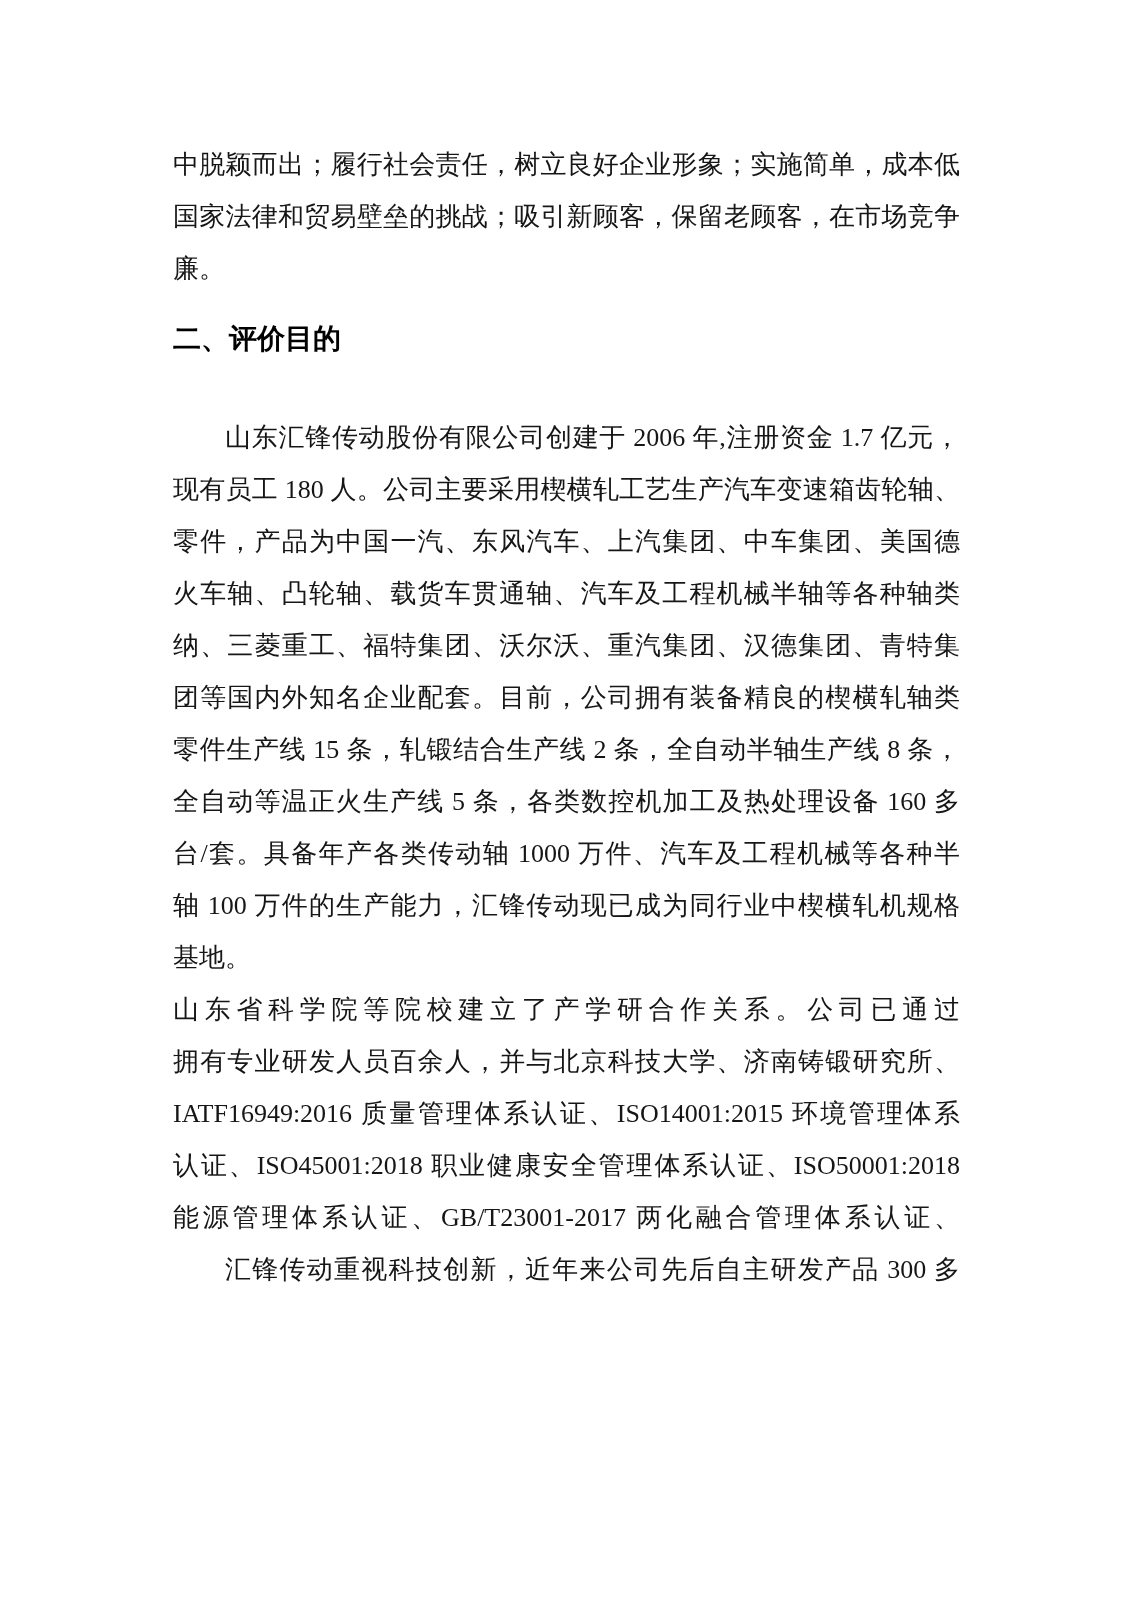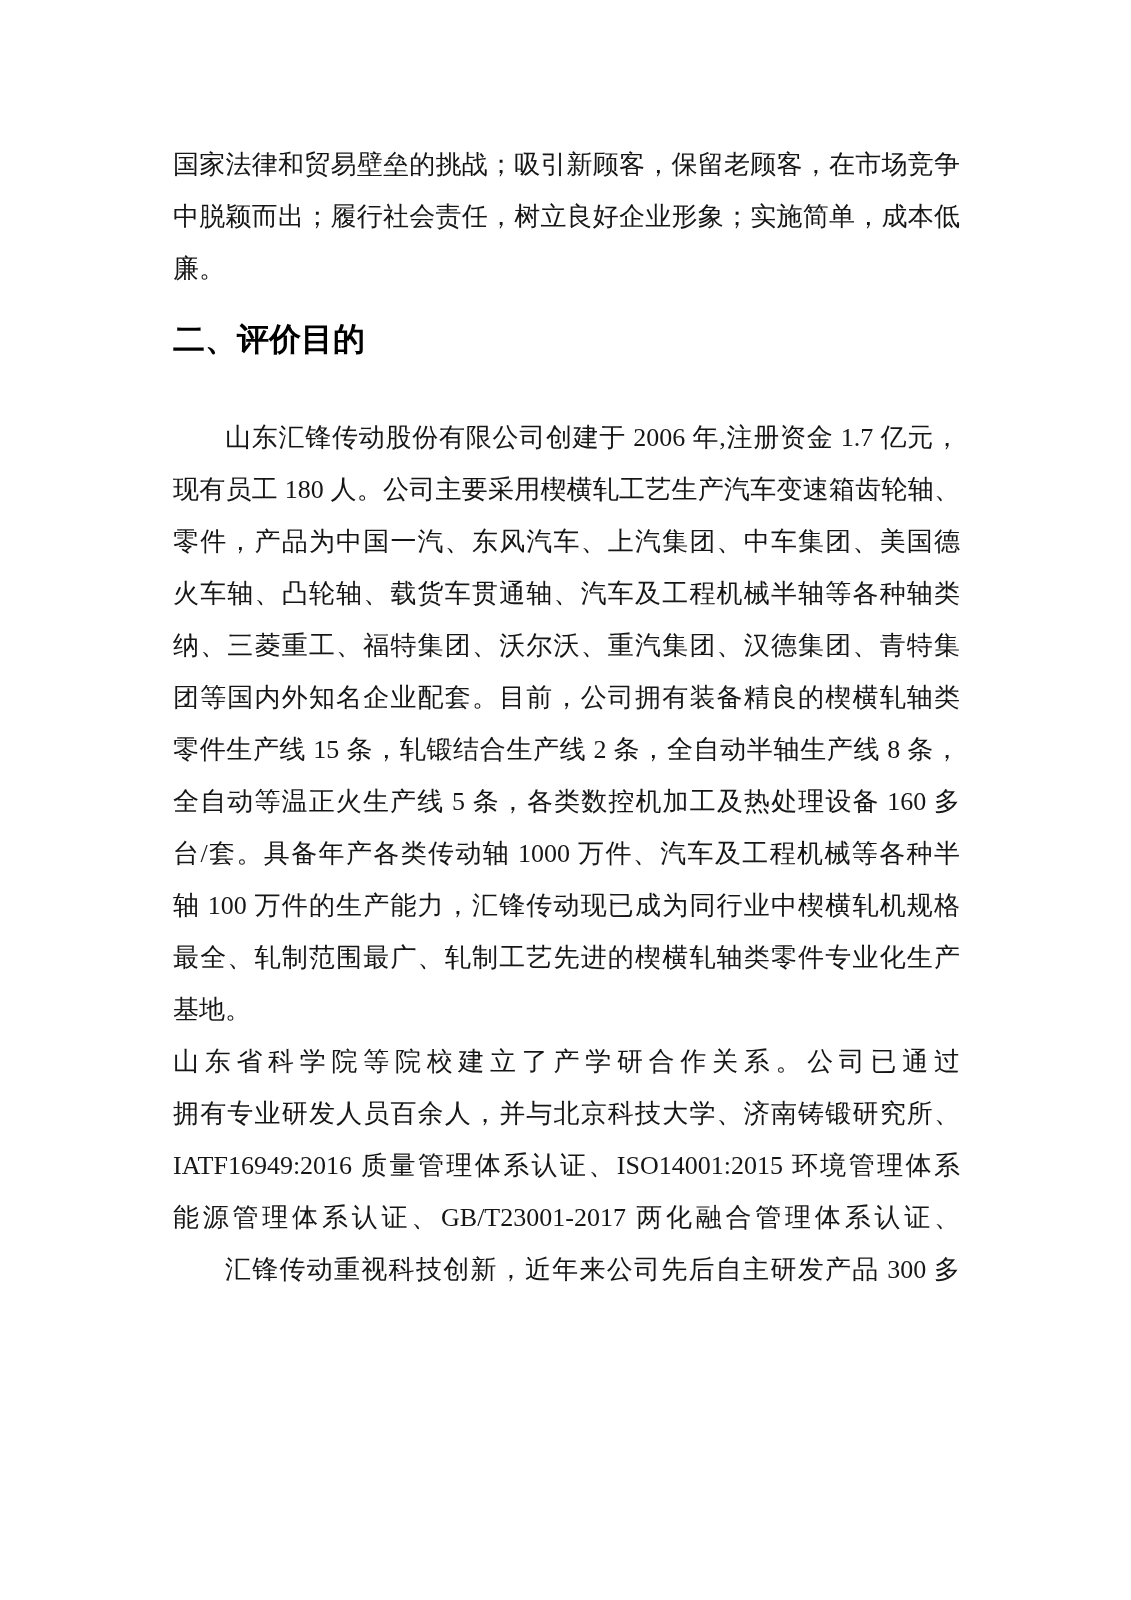--- a/index.html
+++ b/index.html
@@ -36,56 +36,56 @@
   }
   .line.indent {
     text-indent: 2em;
   }
   .line.last {
     text-align-last: left;
     -moz-text-align-last: left;
   }
   .doc-heading {
     font-family: "Liberation Sans", "DejaVu Sans", sans-serif;
-    font-size: 32px;
+    font-size: 28px;
     line-height: 56px;
     font-weight: 700;
     color: #000000;
     margin: 16px 0 45px 0;
     text-align: left;
   }
 </style>
 </head>
 <body>
 
 <div class="page">
   <div class="content">
       <div class="para">
+        <div class="line">中脱颖而出；履行社会责任，树立良好企业形象；实施简单，成本低</div>
         <div class="line">国家法律和贸易壁垒的挑战；吸引新顾客，保留老顾客，在市场竞争</div>
-        <div class="line">中脱颖而出；履行社会责任，树立良好企业形象；实施简单，成本低</div>
         <div class="line last">廉。</div>
       </div>
       <div class="doc-heading">二、评价目的</div>
       <div class="para">
         <div class="line indent">山东汇锋传动股份有限公司创建于 2006 年,注册资金 1.7 亿元，</div>
         <div class="line">现有员工 180 人。公司主要采用楔横轧工艺生产汽车变速箱齿轮轴、</div>
         <div class="line">零件，产品为中国一汽、东风汽车、上汽集团、中车集团、美国德</div>
         <div class="line">火车轴、凸轮轴、载货车贯通轴、汽车及工程机械半轴等各种轴类</div>
         <div class="line">纳、三菱重工、福特集团、沃尔沃、重汽集团、汉德集团、青特集</div>
         <div class="line">团等国内外知名企业配套。目前，公司拥有装备精良的楔横轧轴类</div>
         <div class="line">零件生产线 15 条，轧锻结合生产线 2 条，全自动半轴生产线 8 条，</div>
         <div class="line">全自动等温正火生产线 5 条，各类数控机加工及热处理设备 160 多</div>
         <div class="line">台/套。具备年产各类传动轴 1000 万件、汽车及工程机械等各种半</div>
         <div class="line">轴 100 万件的生产能力，汇锋传动现已成为同行业中楔横轧机规格</div>
-        <div class="line">最全、轧制范围最广、轧制工艺先进的楔横轧轴类零件专业化生产</div>
         <div class="line last">基地。</div>
       </div>
       <div class="para">
         <div class="line">山东省科学院等院校建立了产学研合作关系。公司已通过</div>
         <div class="line">拥有专业研发人员百余人，并与北京科技大学、济南铸锻研究所、</div>
         <div class="line">IATF16949:2016 质量管理体系认证、ISO14001:2015 环境管理体系</div>
+        <div class="line">认证、ISO45001:2018 职业健康安全管理体系认证、ISO50001:2018</div>
         <div class="line">能源管理体系认证、GB/T23001-2017 两化融合管理体系认证、</div>
       </div>
       <div class="para">
         <div class="line indent">汇锋传动重视科技创新，近年来公司先后自主研发产品 300 多</div>
       </div>
     </div>
 </div>
 
 </body></html>

